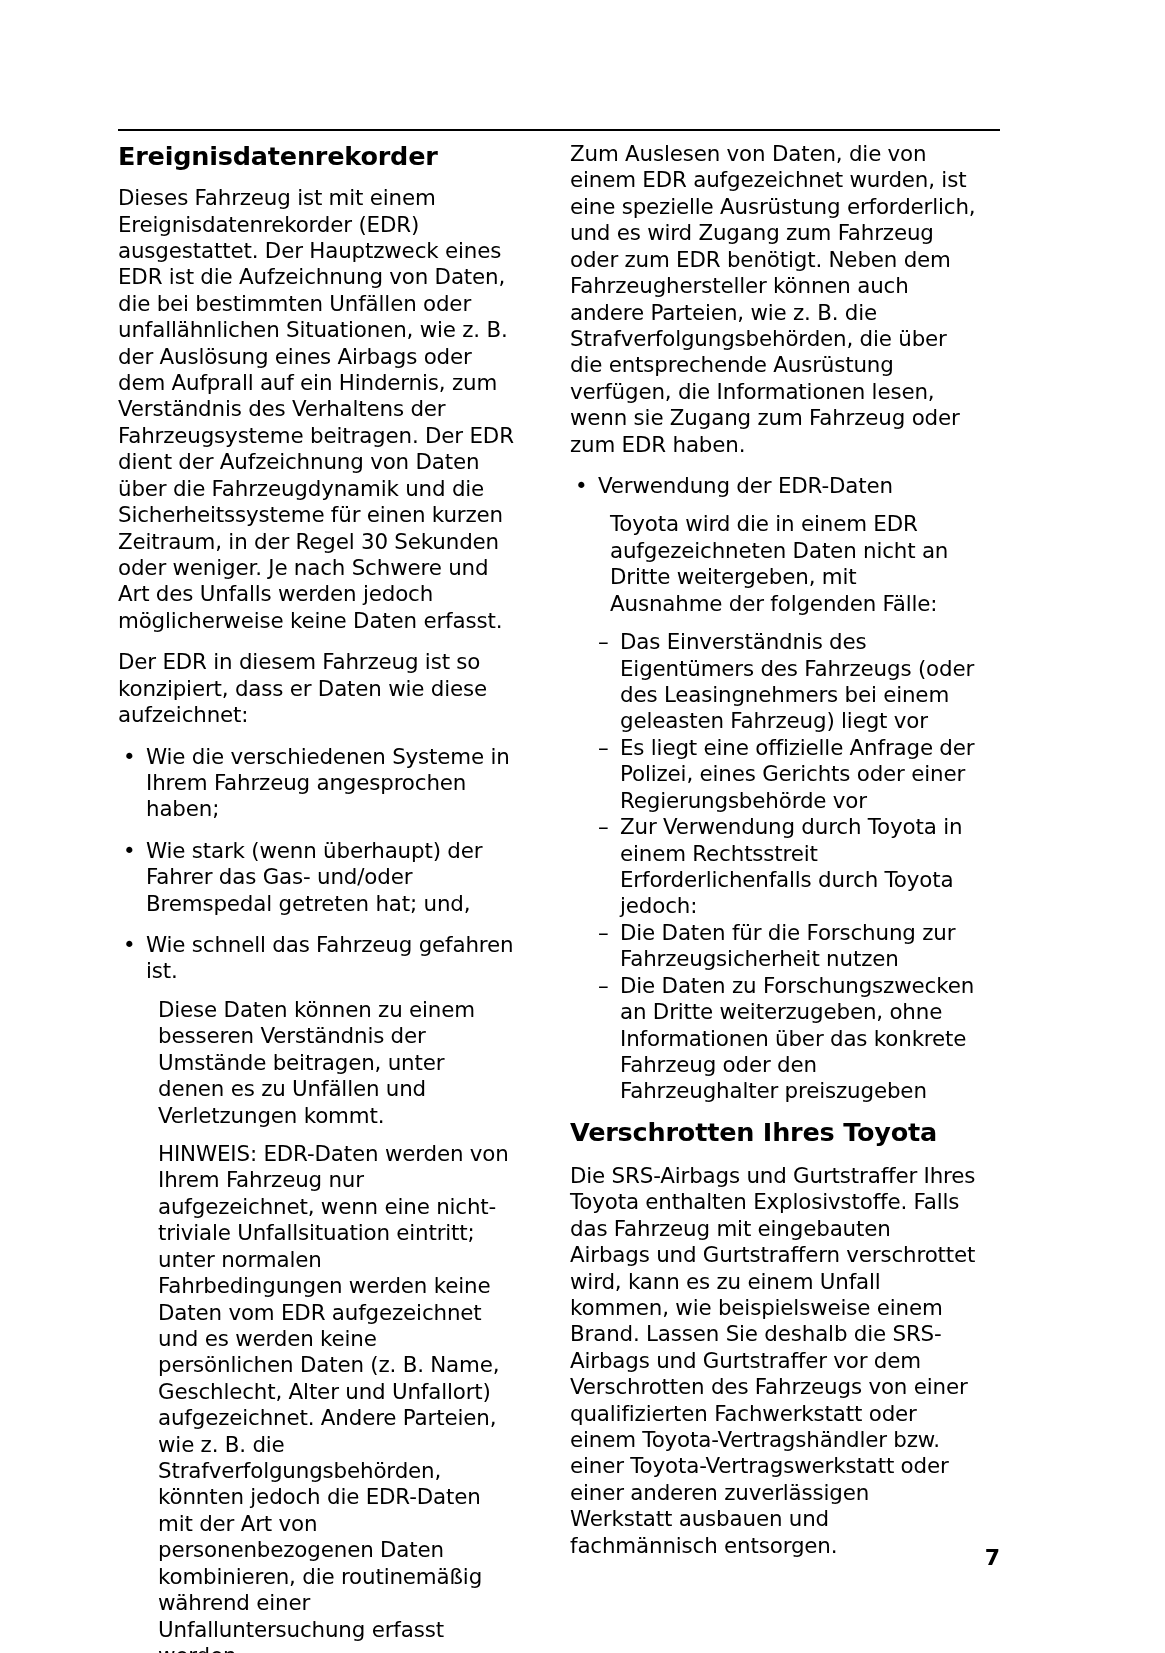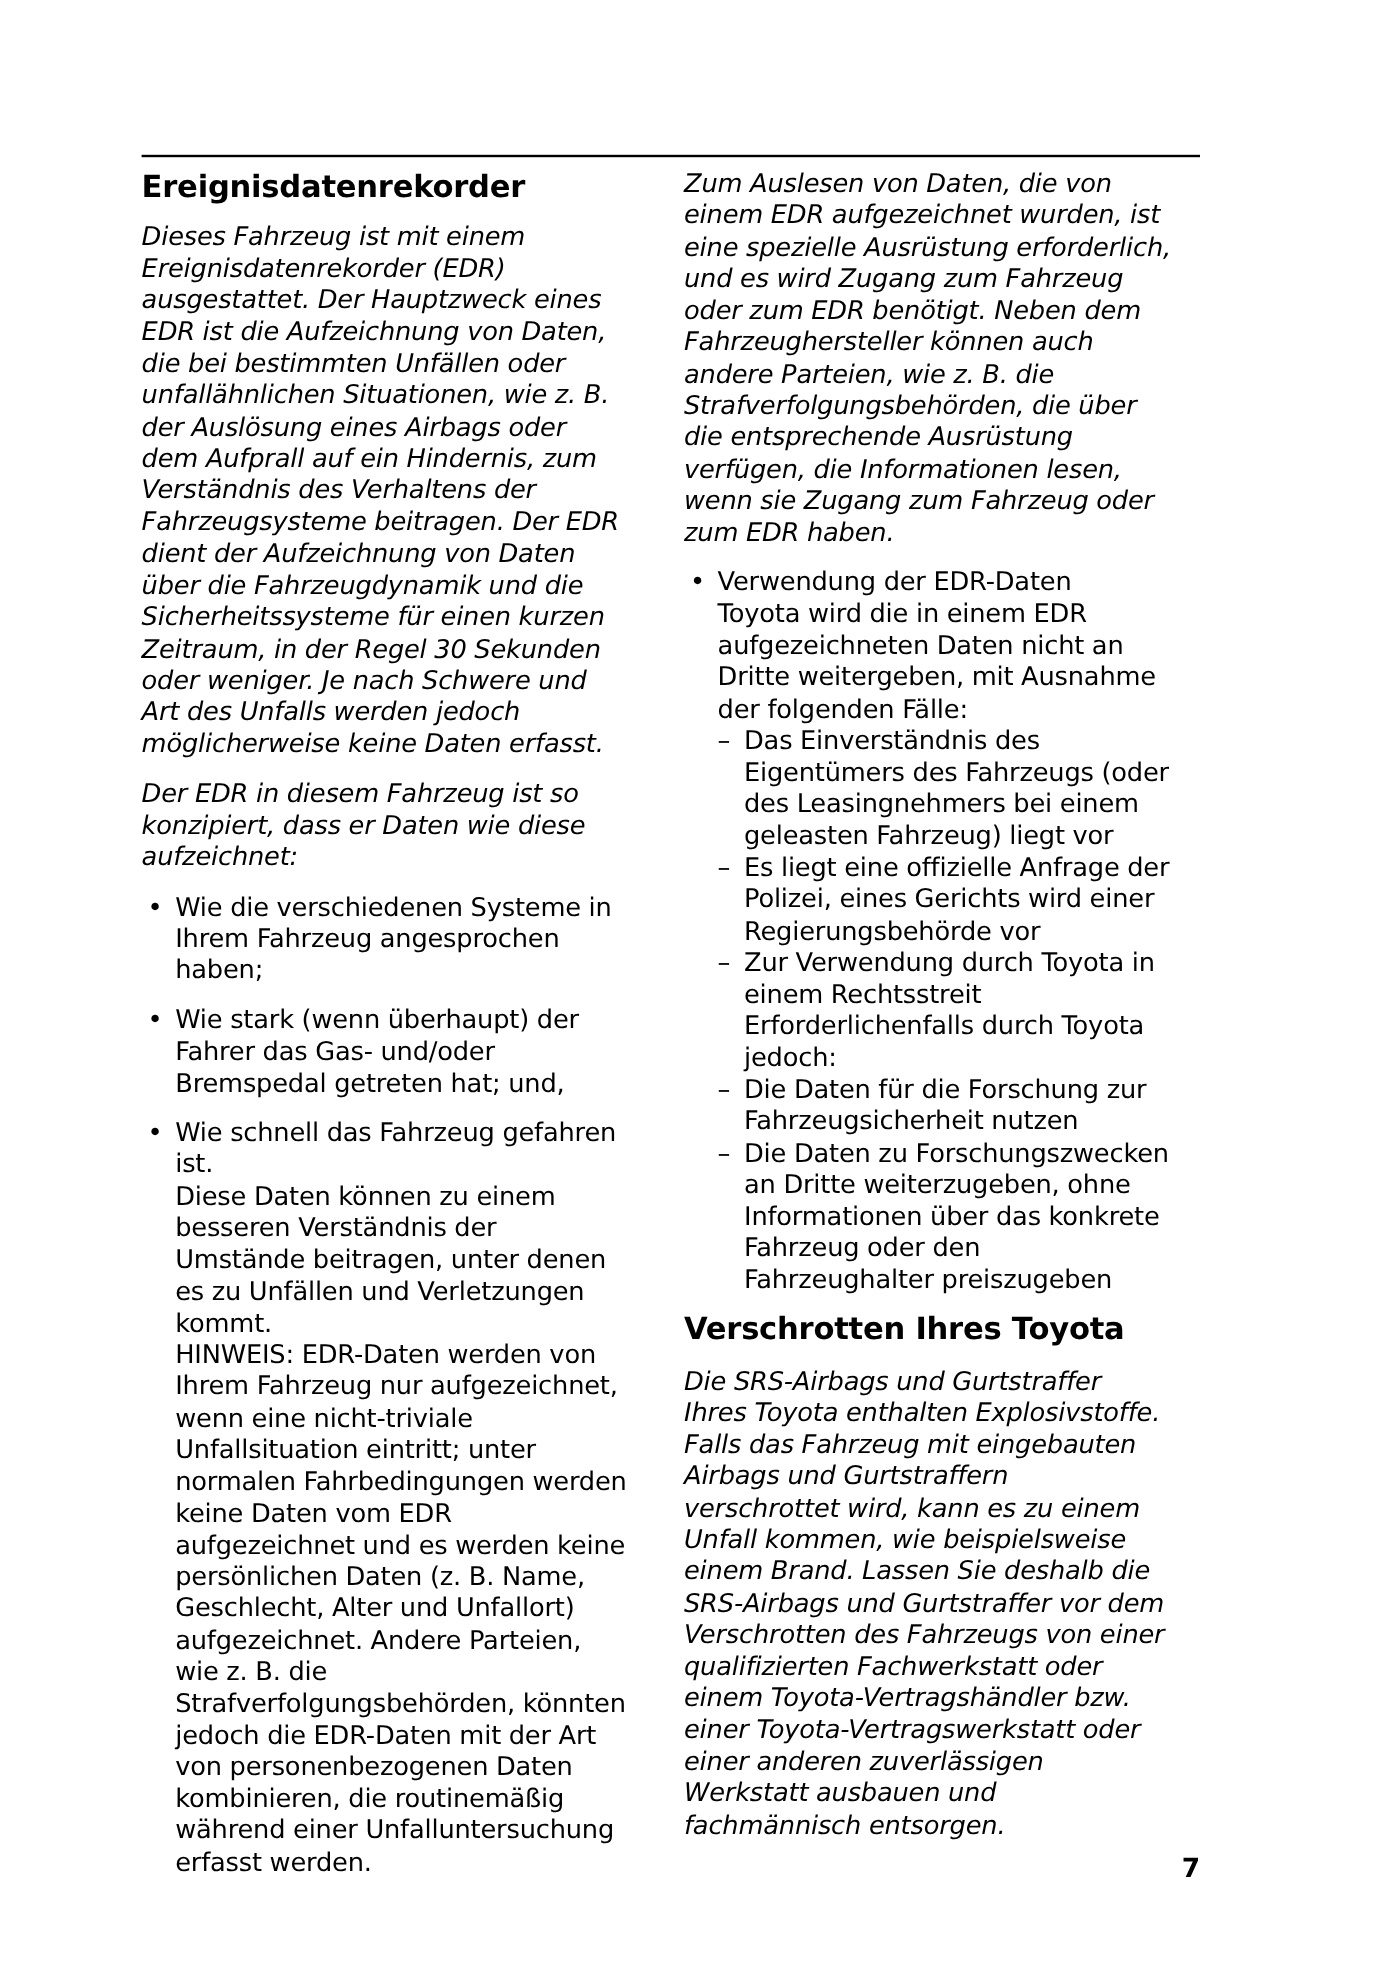--- a/index.html
+++ b/index.html
@@ -52,21 +52,20 @@
     margin-top: 12px;
     margin-bottom: 16px;
   }
   p.para {
     font-size: 21.4px;
     line-height: 1.235;
     margin: 0 0 15px 0;
     padding: 0;
     letter-spacing: -0.15px;
     word-spacing: -0.2px;
-    font-style: italic;
   }
   p.para.tight {
     margin-bottom: 0;
     margin-top: 12px;
   }
   ul.bullets {
     list-style: none;
     margin: 0 0 0 0;
     padding: 0;
   }
@@ -87,21 +86,21 @@
     left: 5px;
     top: 0;
     font-size: 21.4px;
     line-height: 1.235;
   }
   .sub-block {
     font-size: 21.4px;
     line-height: 1.235;
     letter-spacing: -0.15px;
     word-spacing: -0.2px;
-    margin: 0;
+    margin: 12px;
   }
   .sub-block + .sub-block {
     margin-top: 0;
   }
   ul.dashes {
     list-style: none;
     margin: 0;
     padding: 0;
   }
   ul.dashes > li.dash-item {
@@ -175,21 +174,21 @@
           <span>Verwendung der EDR-Daten</span>
           <div class="sub-block">Toyota wird die in einem EDR aufgezeichneten Daten nicht an Dritte weitergeben, mit Ausnahme der folgenden Fälle:</div>
 
           <ul class="dashes">
             <li class="dash-item">
               <span class="dash-mark">–</span>
               <span>Das Einverständnis des Eigentümers des Fahrzeugs (oder des Leasingnehmers bei einem geleasten Fahrzeug) liegt vor</span>
             </li>
             <li class="dash-item">
               <span class="dash-mark">–</span>
-              <span>Es liegt eine offizielle Anfrage der Polizei, eines Gerichts wird einer Regierungsbehörde vor</span>
+              <span>Es liegt eine offizielle Anfrage der Polizei, eines Gerichts oder einer Regierungsbehörde vor</span>
             </li>
             <li class="dash-item">
               <span class="dash-mark">–</span>
               <span>Zur Verwendung durch Toyota in einem Rechtsstreit Erforderlichenfalls durch Toyota jedoch:</span>
             </li>
             <li class="dash-item">
               <span class="dash-mark">–</span>
               <span>Die Daten für die Forschung zur Fahrzeugsicherheit nutzen</span>
             </li>
             <li class="dash-item">

